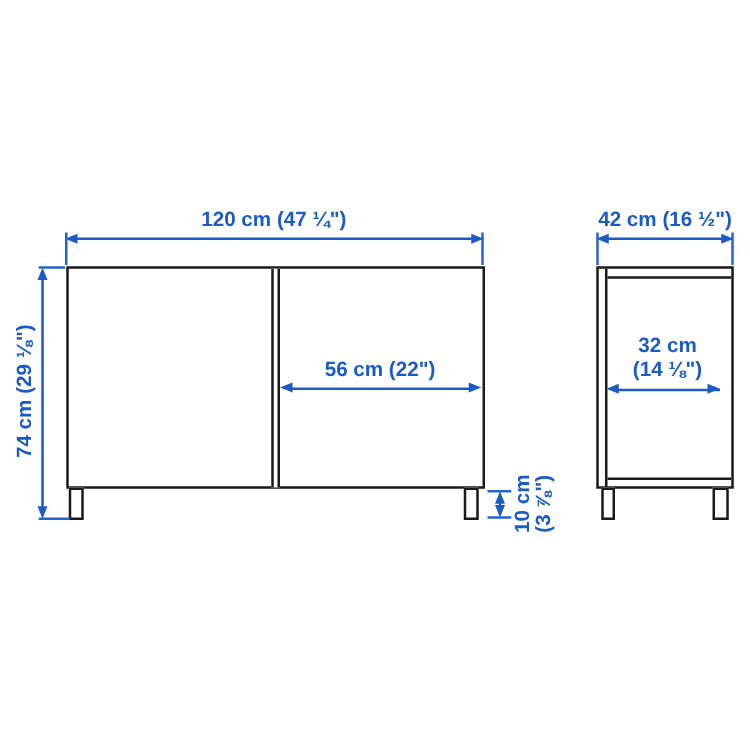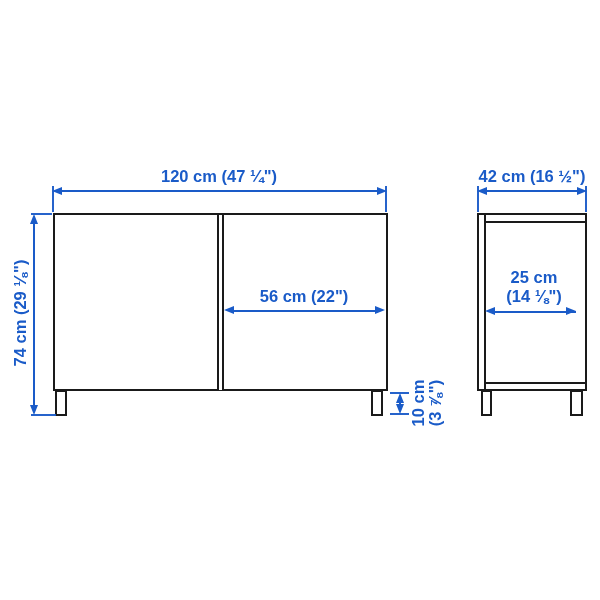--- a/index.html
+++ b/index.html
@@ -129,18 +129,18 @@
       <div class="hline" style="left:485px;top:190px;width:94px;"></div>
       <div class="ah left" style="left:477px;top:186.5px;"></div>
       <div class="ah right" style="left:577px;top:186.5px;"></div>
       <div class="dimlabel" style="left:532px;top:176px;">42 cm (16 ½")</div>
     </div>
 
     <div>
       <div class="hline" style="left:493px;top:310.5px;width:83px;"></div>
       <div class="ah left" style="left:485px;top:307px;"></div>
       <div class="ah right" style="left:566px;top:307px;"></div>
-      <div class="dimlabel center" style="left:534px;top:277px;">25 cm</div>
+      <div class="dimlabel center" style="left:534px;top:277px;">32 cm</div>
       <div class="dimlabel center" style="left:534px;top:296px;">(14 ⅛")</div>
     </div>
   </div>
 
 </div>
 
 </body></html>

